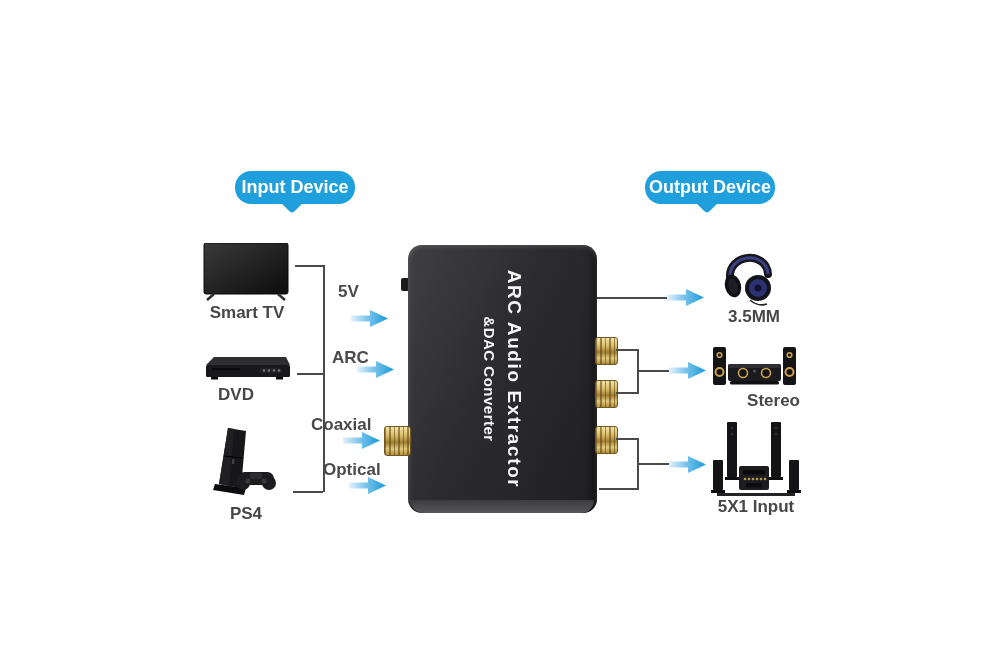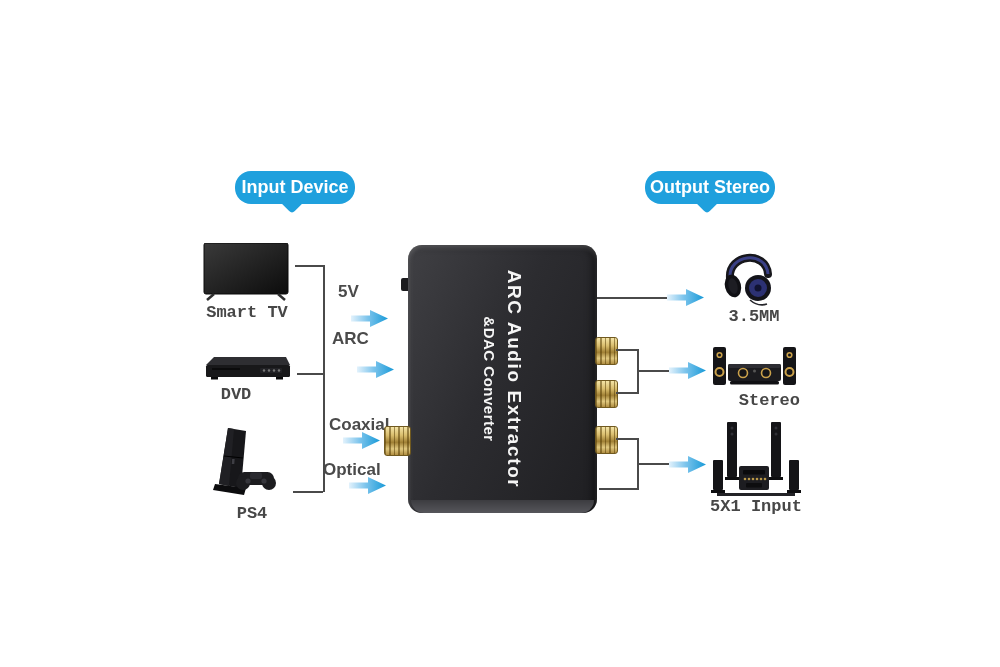--- a/index.html
+++ b/index.html
@@ -17,21 +17,21 @@
     position:absolute;left:42%;bottom:-7px;width:14px;height:14px;
     background:#1fa0dd;transform:rotate(45deg);border-radius:0 0 4px 0;
   }
   
   .cline{position:absolute;background:#4a4a4a;}
   .cline.h{height:1.5px;}
   .cline.v{width:1.5px;}
   
   .lbl{
     position:absolute;color:#474747;font-size:17px;font-weight:bold;
-    text-align:center;white-space:nowrap;font-family:Liberation Mono, monospace;
+    text-align:center;white-space:nowrap;
   }
   .plbl{
     position:absolute;color:#4a4a4a;font-size:17px;font-weight:bold;white-space:nowrap;
   }
   .arrow{position:absolute;width:38px;height:19px;}
   
   .device{
     position:absolute;left:408px;top:233px;width:189px;height:268px;border-radius:14px;
     background:linear-gradient(115deg,#404044 0%,#2c2c30 45%,#1f1f22 100%);
     box-shadow:inset 0 3px 4px rgba(255,255,255,.14), inset 3px 0 5px rgba(255,255,255,.06),
@@ -78,21 +78,21 @@
         <stop offset="1" stop-color="#0c0c0c"></stop>
       </linearGradient>
     </defs>
   </svg>
 
   <div class="bubble" style="left:235px;top:159px;width:120px;">
     <span>Input Device</span>
     <span class="tail"></span>
   </div>
   <div class="bubble" style="left:645px;top:159px;width:130px;">
-    <span>Output Stereo</span>
+    <span>Output Device</span>
     <span class="tail"></span>
   </div>
 
   <svg style="left:203px;top:231px;" width="88" height="62" viewBox="0 0 88 62">
     <rect x="1" y="0" width="84" height="51" rx="2" fill="url(#tvGrad)" stroke="#0a0a0a"></rect>
     <path d="M11 51 L4 57" stroke="#2e2e2e" stroke-width="2.5"></path>
     <path d="M75 51 L82 57" stroke="#2e2e2e" stroke-width="2.5"></path>
   </svg>
   <div class="lbl" style="left:195px;top:291px;width:104px;">Smart TV</div>
 
@@ -116,38 +116,38 @@
     <line x1="18" y1="30" x2="37" y2="32" stroke="#000" stroke-width="1.2"></line>
     <rect x="26" y="33" width="2.5" height="5" fill="#3e3e44" transform="rotate(4 27 35)"></rect>
     <polygon points="9,58 40,62 38,69 7,64" fill="#0c0c0e"></polygon>
     <rect x="32" y="46" width="36" height="13" rx="6.5" fill="#1c1c1f"></rect>
     <circle cx="37" cy="57" r="7" fill="#1c1c1f"></circle>
     <circle cx="63" cy="57" r="7" fill="#1c1c1f"></circle>
     <rect x="44" y="46.5" width="12" height="6.5" rx="2" fill="#2b2b30"></rect>
     <circle cx="42" cy="55" r="2.6" fill="#36363c"></circle>
     <circle cx="58" cy="55" r="2.6" fill="#36363c"></circle>
   </svg>
-  <div class="lbl" style="left:200px;top:492px;width:104px;">PS4</div>
+  <div class="lbl" style="left:194px;top:492px;width:104px;">PS4</div>
 
   <div class="cline h" style="left:295px;top:253px;width:28px;"></div>
   <div class="cline h" style="left:297px;top:361px;width:26px;"></div>
   <div class="cline h" style="left:293px;top:479px;width:30px;"></div>
   <div class="cline v" style="left:323px;top:253px;height:227px;"></div>
 
   <div class="plbl" style="left:338px;top:270px;">5V</div>
   <svg class="arrow" style="left:351px;top:297px;" viewBox="0 0 38 19">
     <polygon points="0,6.5 19,6.5 19,1 37,9.5 19,18 19,12.5 0,12.5" fill="url(#arrowGrad)"></polygon>
   </svg>
 
-  <div class="plbl" style="left:332px;top:317px;">ARC</div>
+  <div class="plbl" style="left:332px;top:336px;">ARC</div>
   <svg class="arrow" style="left:357px;top:348px;" viewBox="0 0 38 19">
     <polygon points="0,6.5 19,6.5 19,1 37,9.5 19,18 19,12.5 0,12.5" fill="url(#arrowGrad)"></polygon>
   </svg>
 
-  <div class="plbl" style="left:329px;top:403px;text-align:right;">Coaxial</div>
+  <div class="plbl" style="left:311px;top:403px;text-align:right;">Coaxial</div>
   <svg class="arrow" style="left:343px;top:419px;" viewBox="0 0 38 19">
     <polygon points="0,6.5 19,6.5 19,1 37,9.5 19,18 19,12.5 0,12.5" fill="url(#arrowGrad)"></polygon>
   </svg>
 
   <div class="plbl" style="left:323px;top:448px;">Optical</div>
   <svg class="arrow" style="left:349px;top:464px;" viewBox="0 0 38 19">
     <polygon points="0,6.5 19,6.5 19,1 37,9.5 19,18 19,12.5 0,12.5" fill="url(#arrowGrad)"></polygon>
   </svg>
 
   <div class="switch"></div>

